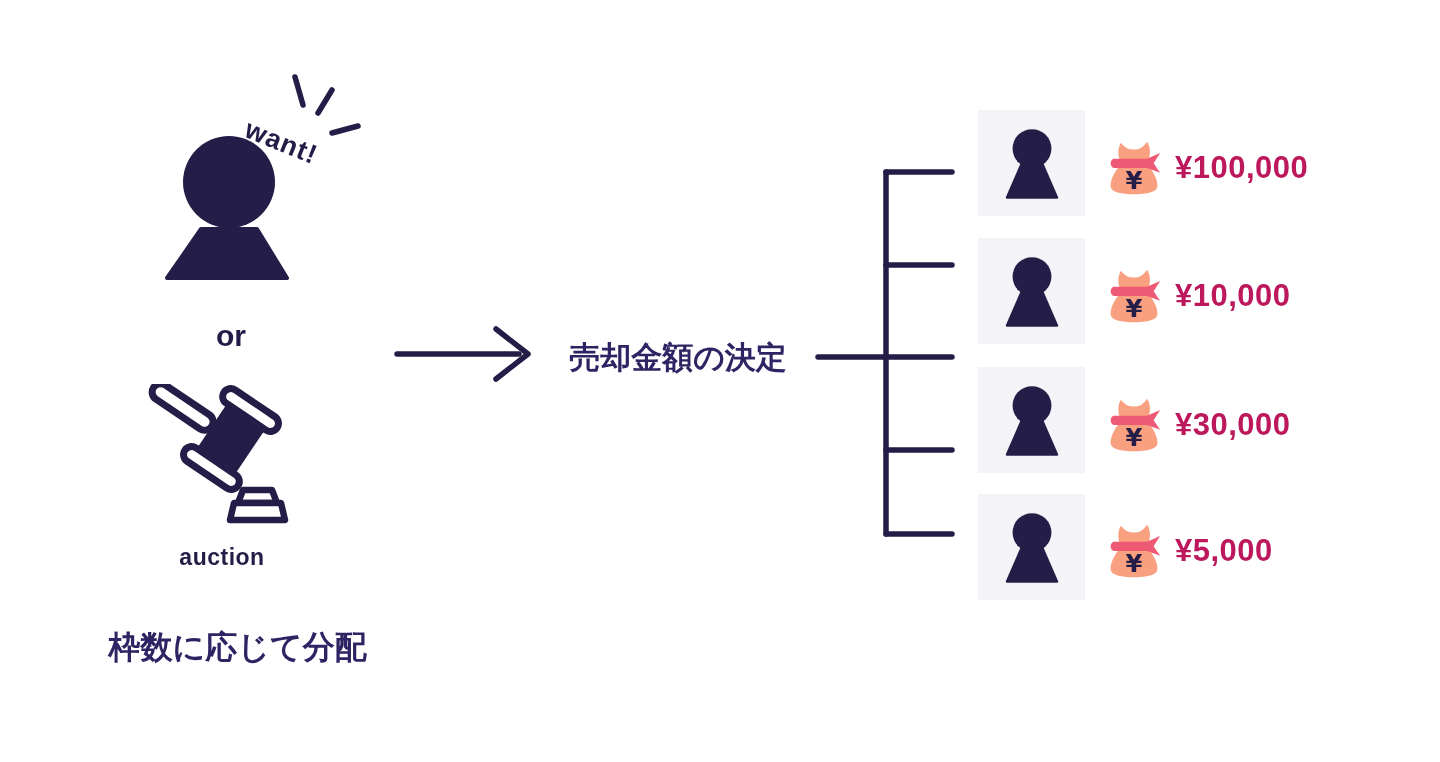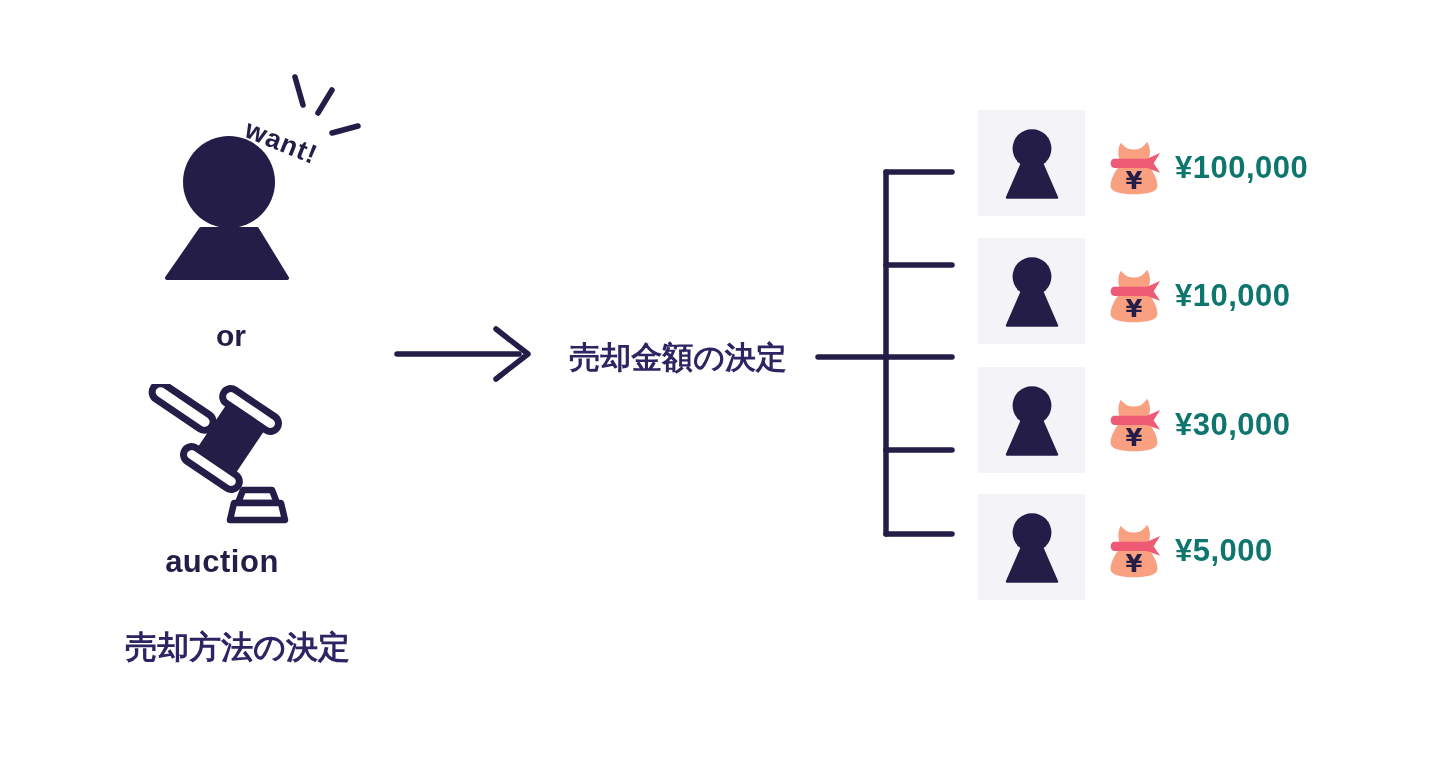--- a/index.html
+++ b/index.html
@@ -19,21 +19,21 @@
     left: 252px; top: 114px; width: 100px;
     font-size: 27px; font-weight: bold; color: #241d47;
     transform: rotate(22deg); transform-origin: left top; letter-spacing: 1px;
   }
   .or-label {
     left: 200px; top: 319px; width: 62px; text-align: center;
     font-size: 30px; font-weight: bold; color: #241d47;
   }
   .auction-label {
     left: 156px; top: 544px; width: 132px; text-align: center;
-    font-size: 31px; font-weight: bold; color: #241d47; letter-spacing: 0.5px;
+    font-size: 23px; font-weight: bold; color: #241d47; letter-spacing: 0.5px;
   }
   .caption-left {
     left: 80px; top: 626px; width: 315px; text-align: center;
     font-size: 32px; font-weight: bold; color: #2d2563;
   }
   .person-large { left: 163px; top: 134px; width: 126px; height: 146px; }
   .gavel { left: 146px; top: 384px; width: 150px; height: 150px; }
 
   
   .center-title {
@@ -44,21 +44,21 @@
   
   .tile {
     left: 978px; width: 107px; height: 106px; background: #f4f4f8;
     display: flex; align-items: center; justify-content: center;
   }
   .tile-1 { top: 110px; } .tile-2 { top: 238px; } .tile-3 { top: 367px; } .tile-4 { top: 494px; }
   .amount-row {
     left: 1106px; height: 58px; display: flex; align-items: center; gap: 13px;
   }
   .row-1 { top: 139px; } .row-2 { top: 267px; } .row-3 { top: 396px; } .row-4 { top: 522px; }
-  .amount-text { font-size: 31px; font-weight: bold; color: #0f766e; letter-spacing: 0.5px; }
+  .amount-text { font-size: 31px; font-weight: bold; color: #be185d; letter-spacing: 0.5px; }
   .caption-right {
     left: 950px; top: 628px; width: 362px; text-align: center;
     font-size: 32px; font-weight: bold; color: #2d2563;
   }
 </style>
 </head>
 <body>
 
 <div class="canvas">
 
@@ -108,21 +108,21 @@
       </g>
       <g fill="#ffffff" stroke="#241d47" stroke-width="6.5" stroke-linejoin="round">
         <path d="M 92 119 L 97 106 L 126 106 L 131 119 Z"></path>
         <path d="M 84 136 L 88 119 L 135 119 L 139 136 Z"></path>
       </g>
     </svg>
   </div>
 
   <div class="abs auction-label">auction</div>
 
-  <div class="abs caption-left">売却方法の決定</div>
+  <div class="abs caption-left">枠数に応じて分配</div>
 
   <div class="abs center-title">売却金額の決定</div>
 
   <div class="abs tile tile-1">
     <svg width="72" height="76" viewBox="0 0 100 104">
       <circle cx="50" cy="32" r="27" fill="#241d47"></circle>
       <path d="M15 100 L36 52 L64 52 L85 100 Z" fill="#241d47" stroke="#241d47" stroke-width="3" stroke-linejoin="round"></path>
     </svg>
   </div>
   <div class="abs tile tile-2">

